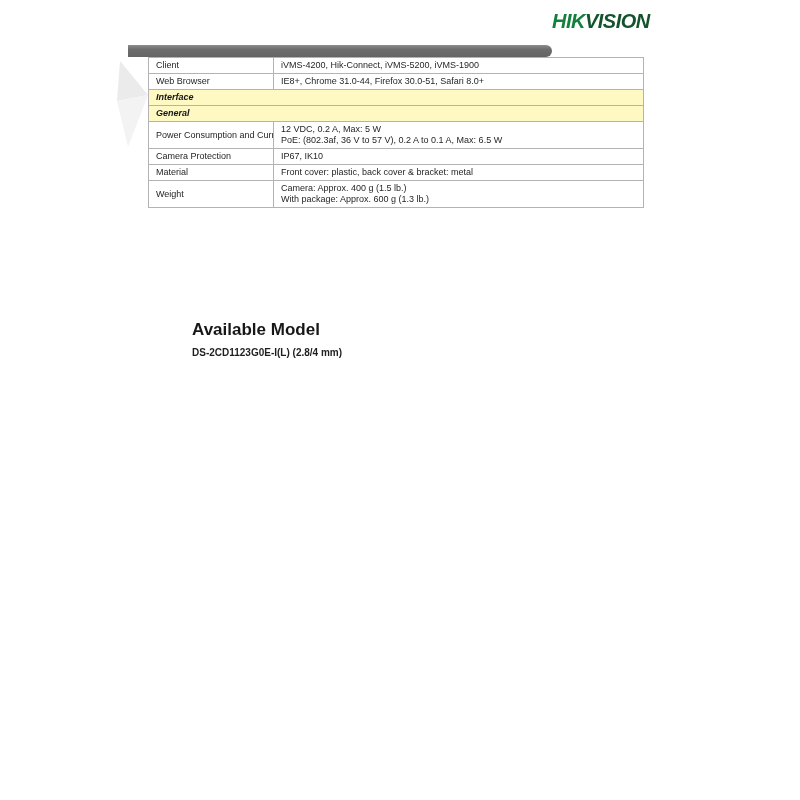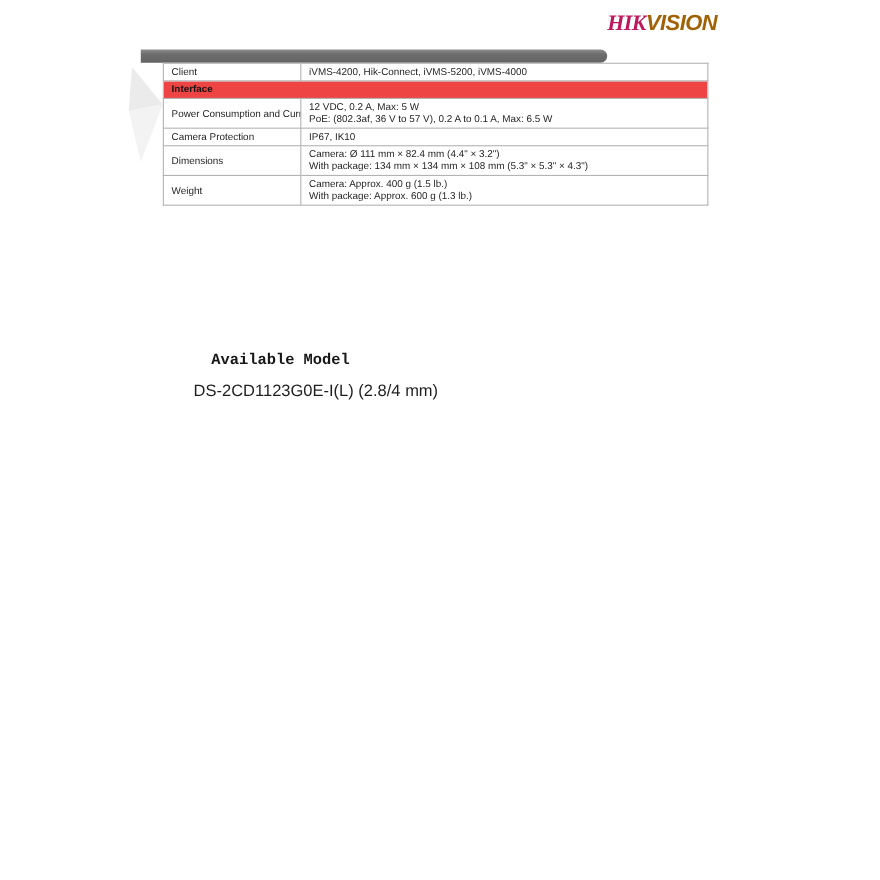--- a/index.html
+++ b/index.html
@@ -16,22 +16,22 @@
   .logo {
     position: absolute;
     left: 552px;
     top: 10px;
     font-size: 20px;
     font-weight: 800;
     font-style: italic;
     letter-spacing: -0.5px;
     white-space: nowrap;
   }
-  .logo .hik { color: #be185d; font-family: Liberation Serif, serif; }
-  .logo .vision { color: #a16207; }
+  .logo .hik { color: #15803d; }
+  .logo .vision { color: #14532d; }
 
   
   .watermark {
     position: absolute;
     left: 104px;
     top: 55px;
   }
 
   
   .header-bar {
@@ -58,43 +58,43 @@
     font-size: 9px;
     line-height: 11px;
     padding: 2px 7px;
     color: #1f1f1f;
     vertical-align: middle;
     overflow: hidden;
     white-space: nowrap;
   }
   table.specs col.c1 { width: 125px; }
   table.specs td.section {
-    background: #ef4444;
+    background: #fef9c3;
     font-weight: bold;
+    font-style: italic;
     color: #141414;
   }
   table.specs td.label { }
   table.specs td.value { }
 
   
   .avail-heading {
     position: absolute;
     left: 192px;
     top: 320px;
-    font-size: 14px;
+    font-size: 17px;
     font-weight: bold;
     color: #171717;
-    font-family: Liberation Mono, monospace;
   }
   .model-line {
     position: absolute;
-    left: 176px;
+    left: 192px;
     top: 347px;
-    font-size: 15px;
-    font-weight: 400;
+    font-size: 10px;
+    font-weight: 700;
     color: #1f1f1f;
   }
 </style>
 </head>
 <body>
 
 <div class="page">
 
   <div class="logo">
     <span class="hik">HIK</span><span class="vision">VISION</span>
@@ -109,44 +109,52 @@
 
   <table class="specs">
     <colgroup>
         <col class="c1">
         <col class="c2">
       </colgroup>
     <tbody>
         <tr>
           <td class="label">Client</td>
           <td class="value">
-            <div>iVMS-4200, Hik-Connect, iVMS-5200, iVMS-4000</div>
+            <div>iVMS-4200, Hik-Connect, iVMS-5200, iVMS-1900</div>
+          </td>
+        </tr>
+        <tr>
+          <td class="label">Web Browser</td>
+          <td class="value">
+            <div>IE8+, Chrome 31.0-44, Firefox 30.0-51, Safari 8.0+</div>
           </td>
         </tr>
         <tr>
           <td colspan="2" class="section">Interface</td>
+        </tr>
+        <tr>
+          <td colspan="2" class="section">General</td>
         </tr>
         <tr>
           <td class="label">Power Consumption and Current</td>
           <td class="value">
             <div>12 VDC, 0.2 A, Max: 5 W</div>
             <div>PoE: (802.3af, 36 V to 57 V), 0.2 A to 0.1 A, Max: 6.5 W</div>
           </td>
         </tr>
         <tr>
           <td class="label">Camera Protection</td>
           <td class="value">
             <div>IP67, IK10</div>
           </td>
         </tr>
         <tr>
-          <td class="label">Dimensions</td>
+          <td class="label">Material</td>
           <td class="value">
-            <div>Camera: Ø 111 mm × 82.4 mm (4.4" × 3.2")</div>
-            <div>With package: 134 mm × 134 mm × 108 mm (5.3" × 5.3" × 4.3")</div>
+            <div>Front cover: plastic, back cover &amp; bracket: metal</div>
           </td>
         </tr>
         <tr>
           <td class="label">Weight</td>
           <td class="value">
             <div>Camera: Approx. 400 g (1.5 lb.)</div>
             <div>With package: Approx. 600 g (1.3 lb.)</div>
           </td>
         </tr>
       </tbody>

